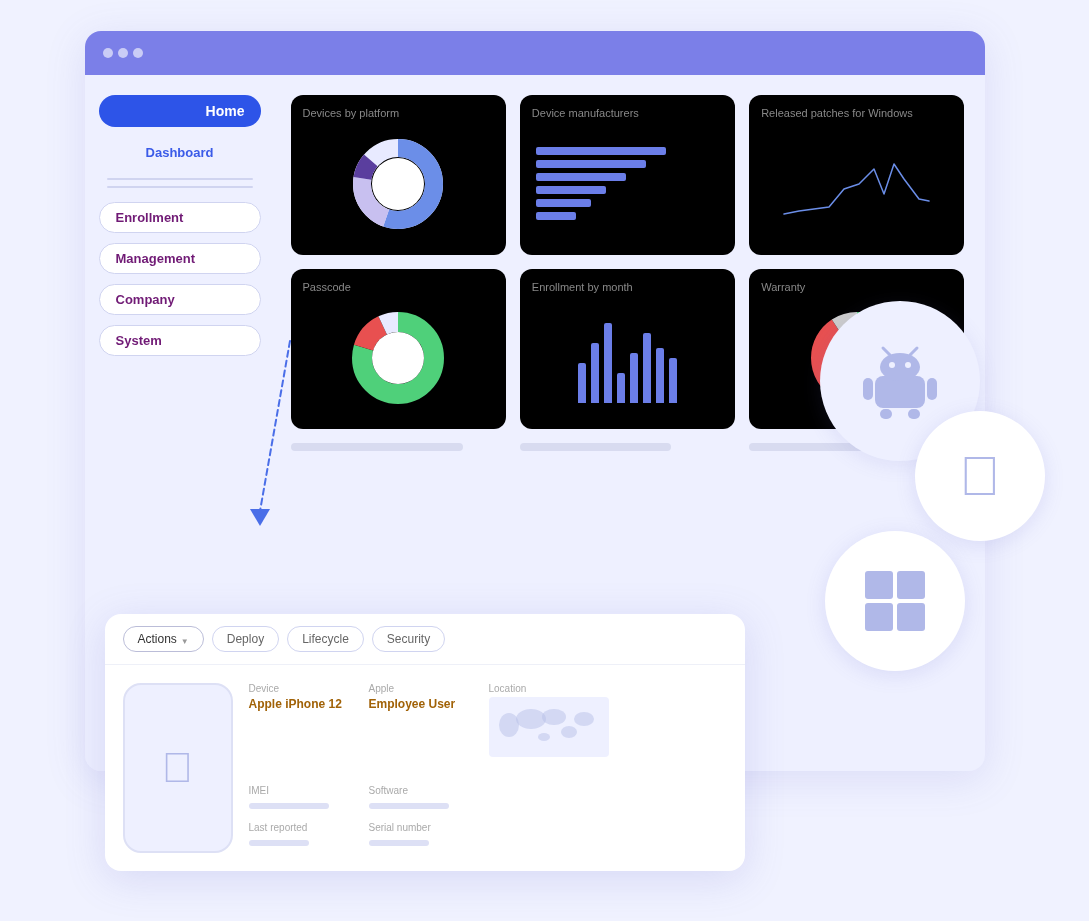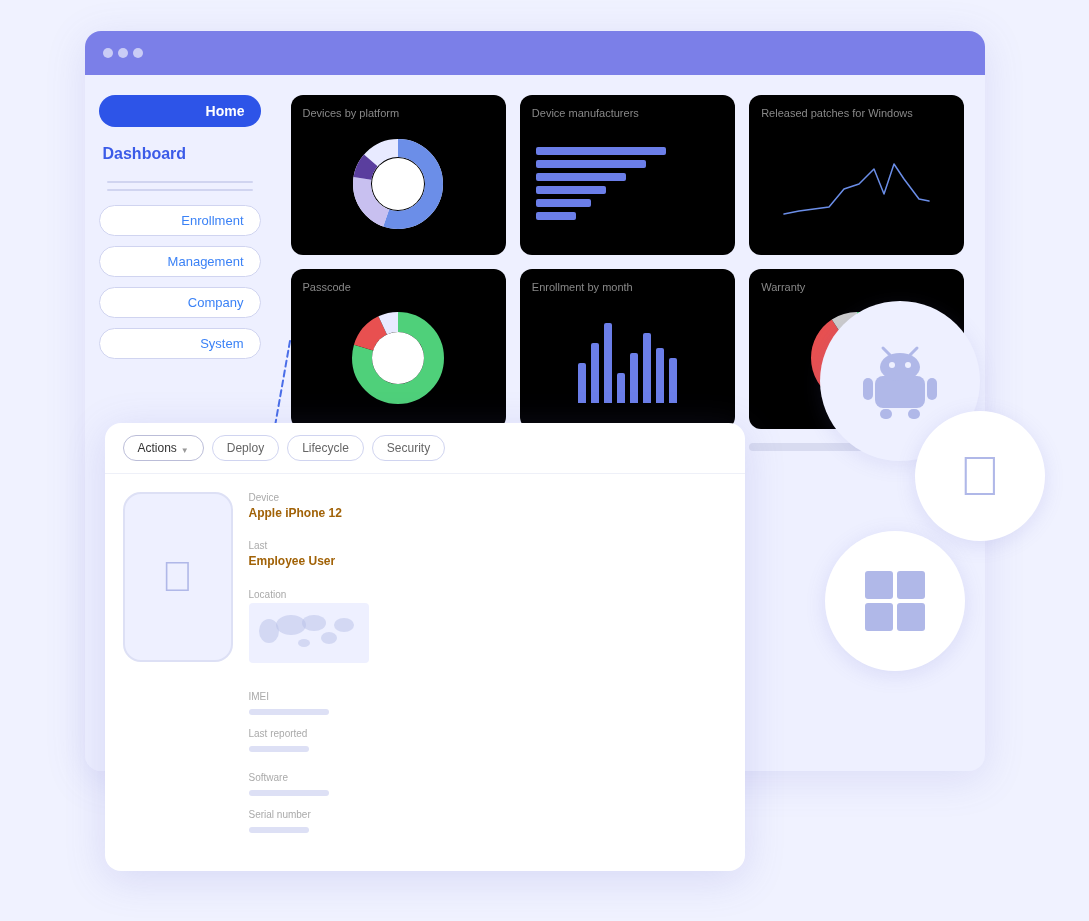--- a/index.html
+++ b/index.html
@@ -78,22 +78,23 @@
       padding: 8px 16px;
       font-size: 14px;
       font-weight: 600;
       cursor: pointer;
       text-align: right;
       margin-bottom: 4px;
     }
 
     .sidebar-dashboard {
       color: #3b5be8;
-      font-size: 16px;
+      font-size: 13px;
       font-weight: 600;
+      text-align: center;
       padding: 4px;
     }
 
     .sidebar-dividers {
       display: flex;
       flex-direction: column;
       gap: 6px;
       padding: 4px 8px;
     }
 
@@ -102,23 +103,24 @@
       background: #d0d4f0;
       border-radius: 2px;
     }
 
     .sidebar-nav-btn {
       background: white;
       border: 1.5px solid #d0d4f0;
       border-radius: 20px;
       padding: 7px 16px;
       font-size: 13px;
-      color: #3b82f6;
+      color: #701a75;
       cursor: pointer;
-      text-align: right;
+      text-align: left;
+      font-weight: bold;
     }
 
     
     .main-content {
       flex: 1;
       padding: 20px 20px 20px 16px;
       overflow: hidden;
     }
 
     .charts-grid {
@@ -276,21 +278,20 @@
     .device-info {
       flex: 1;
       display: flex;
       flex-direction: column;
       gap: 14px;
     }
 
     .device-fields-row {
       display: flex;
       gap: 20px;
-      flex-direction: column;
     }
 
     .device-field {
       display: flex;
       flex-direction: column;
       gap: 3px;
       min-width: 100px;
     }
 
     .field-label {
@@ -503,21 +504,21 @@
       </div>
 
       <div class="device-info">
 
         <div class="device-fields-row">
           <div class="device-field">
             <span class="field-label">Device</span>
             <span class="field-value">Apple iPhone 12</span>
           </div>
           <div class="device-field">
-            <span class="field-label">Last</span>
+            <span class="field-label">Apple</span>
             <span class="field-value">Employee User</span>
           </div>
           <div class="device-field">
             <span class="field-label">Location</span>
 
             <div class="location-map">
               <svg width="120" height="60" viewBox="0 0 120 60">
 
                 <rect width="120" height="60" fill="#eef0ff" rx="4"></rect>
 

